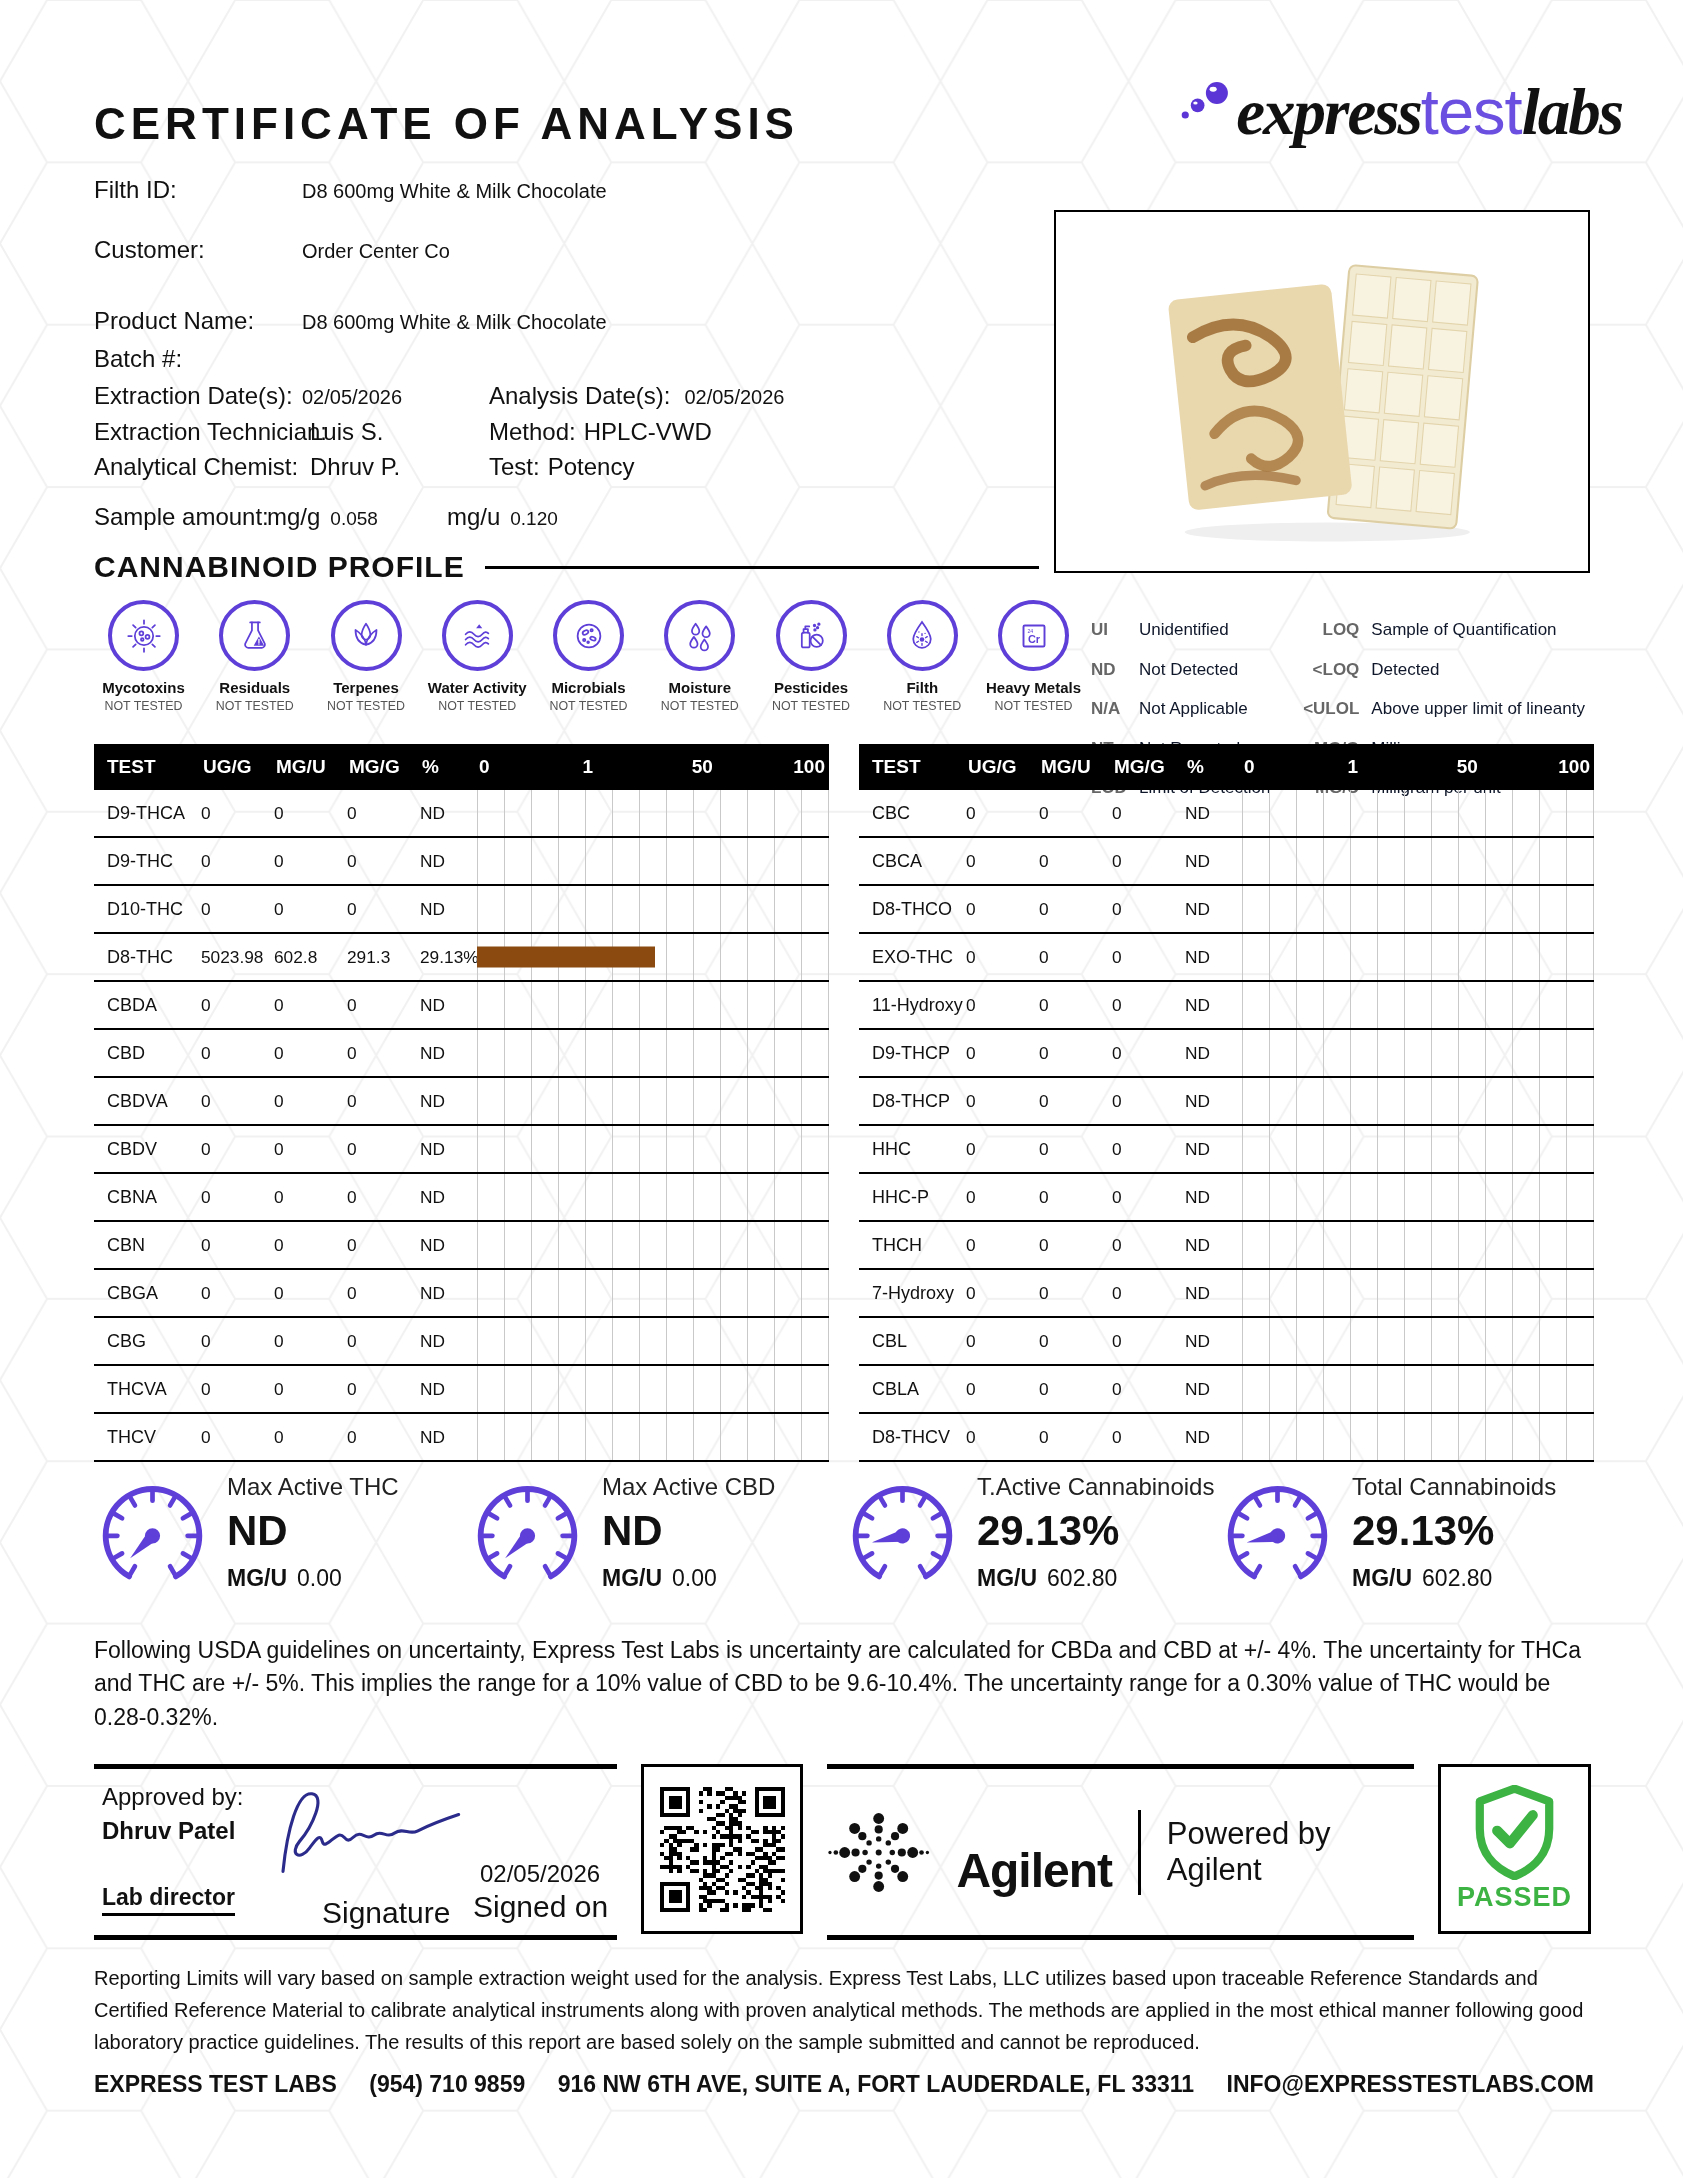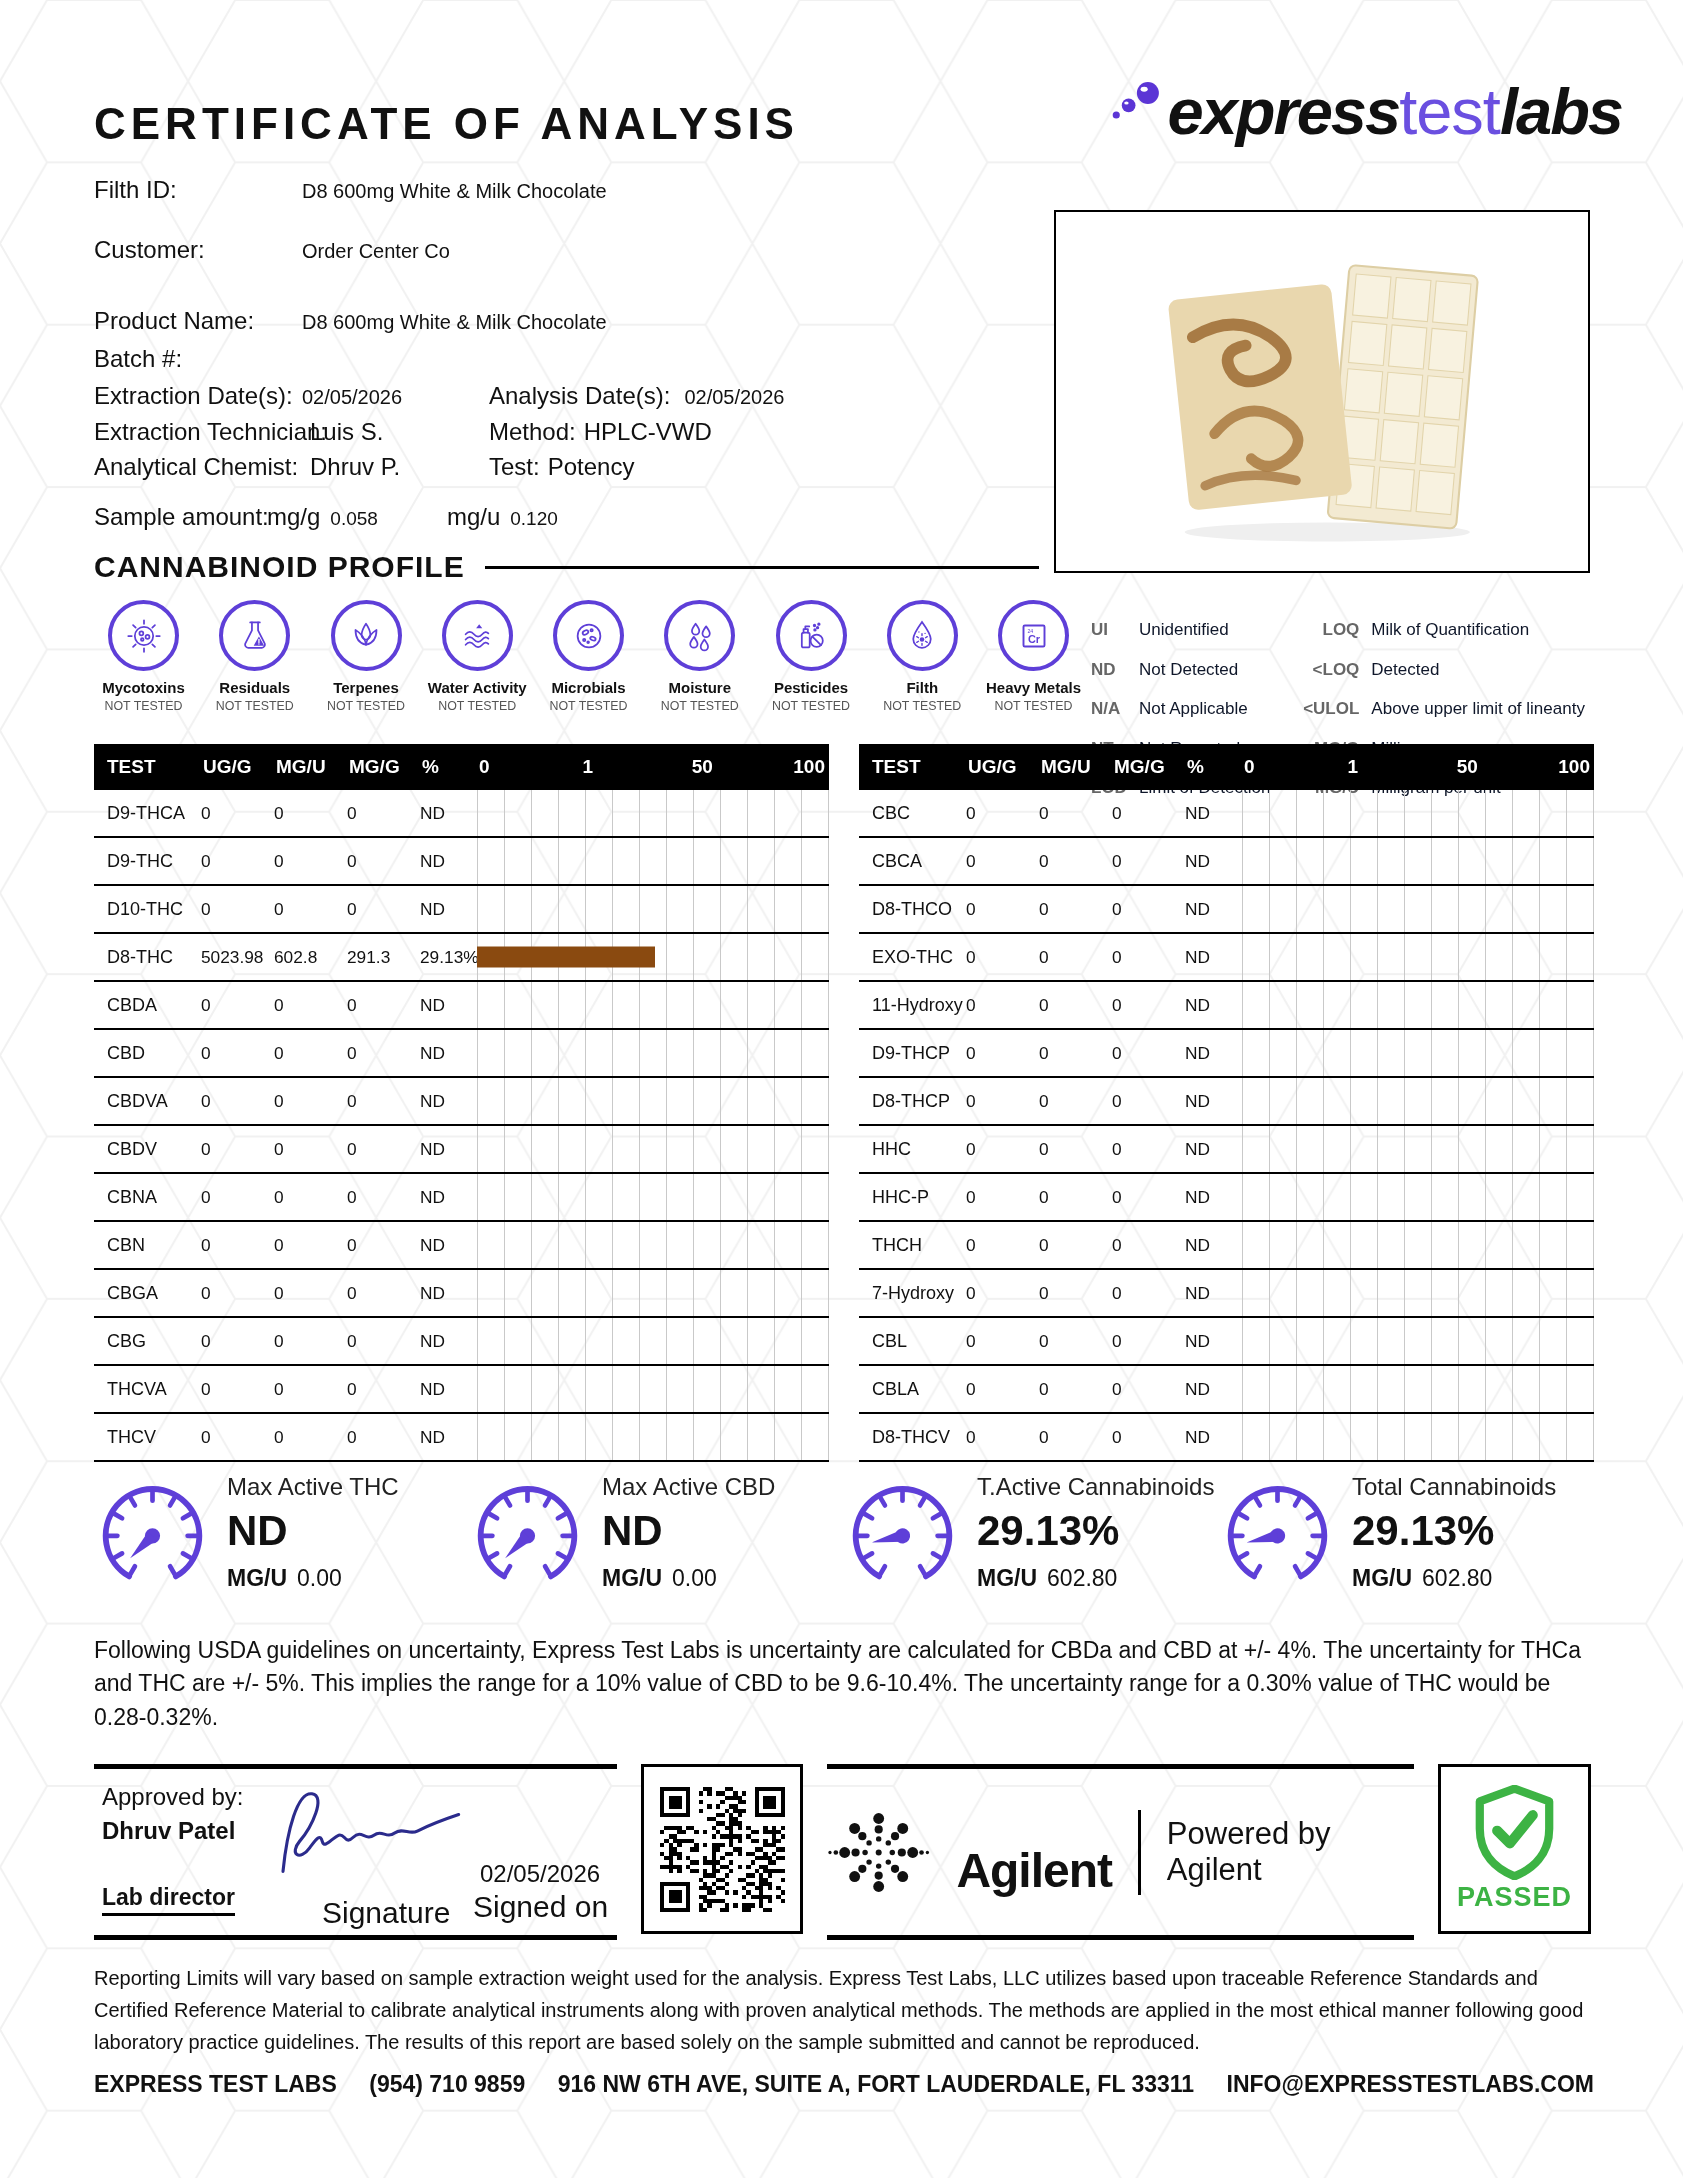--- a/index.html
+++ b/index.html
@@ -4,21 +4,21 @@
 <style>
   html,body{margin:0;padding:0;background:#fff;}
   .page{position:relative;width:1683px;height:2178px;background:#fff;overflow:hidden;
         font-family:"Liberation Sans",sans-serif;color:#111;}
   .bg-svg{position:absolute;left:0;top:0;pointer-events:none;}
 
   
   .coa-title{position:absolute;left:94px;top:99px;font-size:44px;font-weight:bold;letter-spacing:5px;}
   .logo{position:absolute;top:79px;right:61px;display:flex;align-items:flex-start;gap:4px;}
   .logo-text{font-size:65px;line-height:1;white-space:nowrap;}
-  .logo-express,.logo-labs{font-weight:bold;font-style:italic;letter-spacing:-2px;color:#111;}
+  .logo-express,.logo-labs{font-weight:bold;font-style:italic;letter-spacing:-2px;color:#111;font-family:Liberation Serif, serif;}
   .logo-test{color:#6a4fe0;font-weight:400;letter-spacing:-1px;}
 
   
   .info-row{position:absolute;left:94px;display:flex;align-items:baseline;white-space:nowrap;}
   .ilabel{font-size:24px;display:inline-block;width:208px;}
   .ival{font-size:20px;}
   .col2lbl{font-size:24px;margin-left:38px;}
   .col2val{font-size:20px;margin-left:14px;}
 
   .photo-box{position:absolute;left:1054px;top:210px;width:532px;height:359px;border:2px solid #000;
@@ -353,21 +353,21 @@
           <span class="ldef">Not Reported</span>
         </div>
       <div class="legend-row">
           <span class="labbr">LOD</span>
           <span class="ldef">Limit of Detection</span>
         </div>
     </div>
     <div class="legend-col">
       <div class="legend-row">
           <span class="labbr2">LOQ</span>
-          <span class="ldef">Milk of Quantification</span>
+          <span class="ldef">Sample of Quantification</span>
         </div>
       <div class="legend-row">
           <span class="labbr2">&lt;LOQ</span>
           <span class="ldef">Detected</span>
         </div>
       <div class="legend-row">
           <span class="labbr2">&lt;ULOL</span>
           <span class="ldef">Above upper limit of lineanty</span>
         </div>
       <div class="legend-row">

